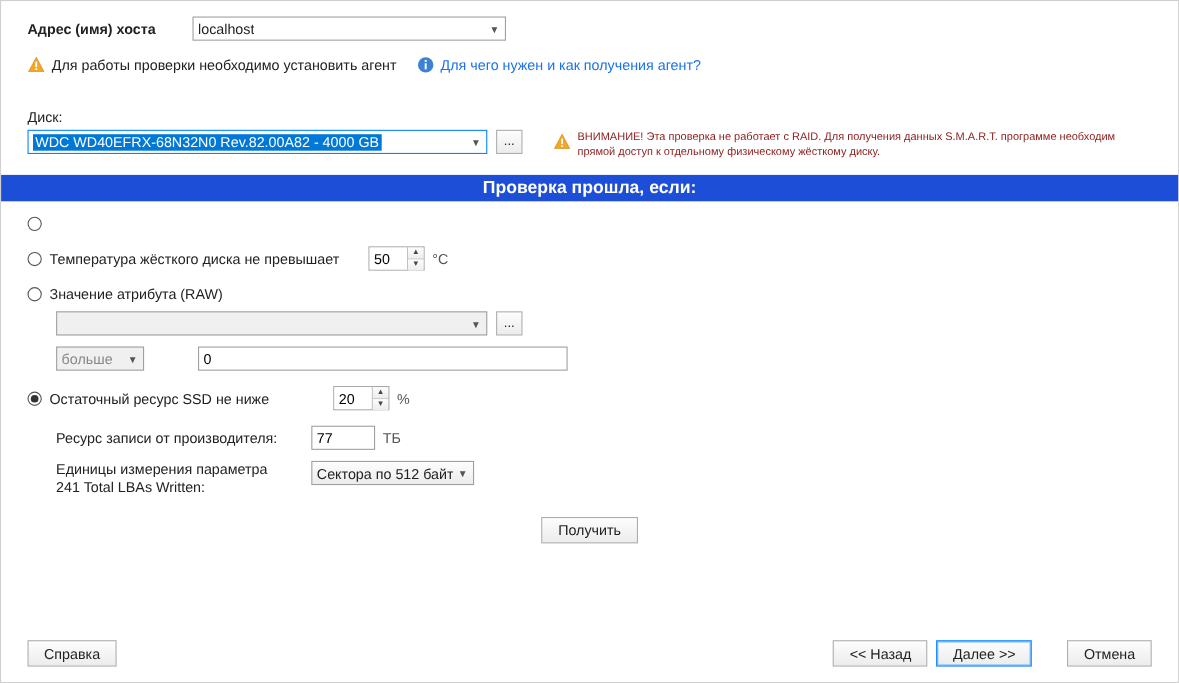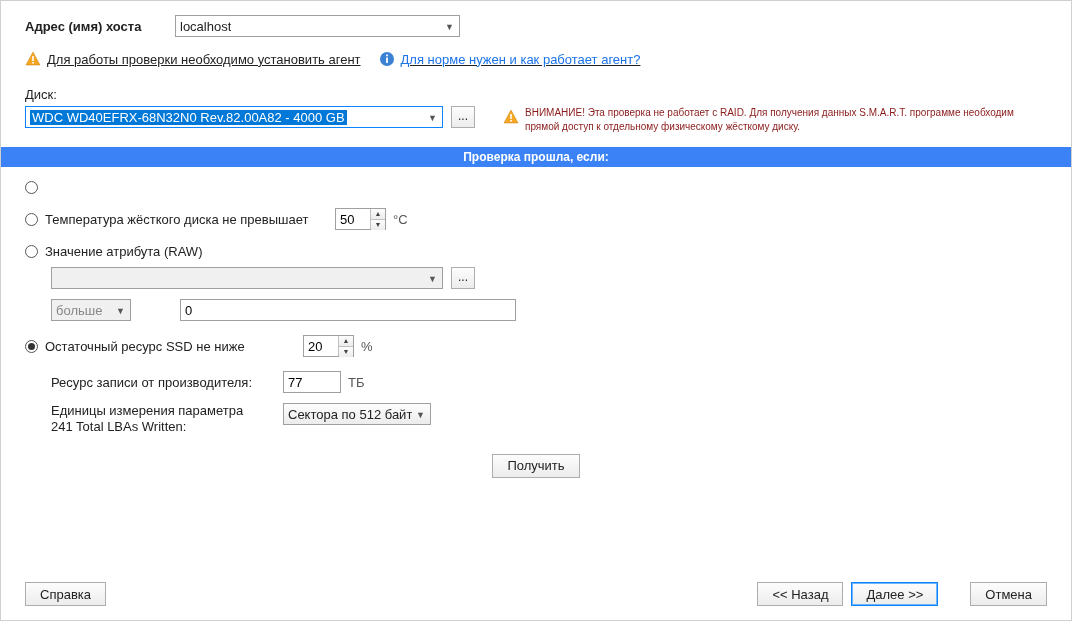--- a/index.html
+++ b/index.html
@@ -12,21 +12,21 @@
   .select { height:22px; border:1px solid #a0a0a0; background:#fff; padding:0 18px 0 4px; position:relative; display:inline-flex; align-items:center; cursor:default; }
   .select.hl { border:1px solid #0a84ff; }
   .select .sel-text { white-space:nowrap; overflow:hidden; }
   .select .sel-text.selhl { background:#0078d7; color:#fff; padding:0 2px; }
   .select .caret { position:absolute; right:5px; top:50%; transform:translateY(-40%); color:#555; font-size:9px; pointer-events:none; }
   .select.disabled { background:#f0f0f0; color:#888; }
   .icon { width:16px; height:16px; display:inline-block; vertical-align:middle; margin-right:6px; }
   .icon svg { width:16px; height:16px; display:block; }
   .link { color:#1a73e8; cursor:pointer; }
   .small-btn { width:24px; height:22px; border:1px solid #adadad; background:linear-gradient(#fdfdfd,#ececec); text-align:center; line-height:18px; cursor:pointer; font-size:12px; }
-  .section-bar { background:#3b82f6; color:#fff; font-weight:bold; text-align:center; padding:3px 0; font-size:12px; margin:0 -24px 14px -24px; }
+  .section-bar { background:#1d4ed8; color:#fff; font-weight:bold; text-align:center; padding:3px 0; font-size:16px; margin:0 -24px 14px -24px; }
   .opt-row { display:flex; align-items:center; margin-bottom:14px; }
   .radio { width:13px; height:13px; border:1px solid #555; border-radius:50%; margin-right:7px; display:inline-flex; align-items:center; justify-content:center; background:#fff; cursor:pointer; }
   .radio.checked::after { content:""; width:7px; height:7px; border-radius:50%; background:#333; }
   .stepper { display:inline-flex; border:1px solid #a0a0a0; height:22px; }
   .stepper input { border:none; width:34px; padding:0 4px; font-size:13px; outline:none; }
   .stepper .arrows { width:15px; border-left:1px solid #c0c0c0; display:flex; flex-direction:column; }
   .stepper .arrows div { flex:1; text-align:center; font-size:7px; line-height:10px; color:#444; cursor:pointer; background:linear-gradient(#fdfdfd,#ececec); }
   .stepper .arrows div:first-child { border-bottom:1px solid #c0c0c0; }
   .textbox { height:22px; border:1px solid #a0a0a0; padding:0 4px; font-size:13px; }
   .unit { margin-left:7px; color:#555; }
@@ -47,37 +47,37 @@
   <div class="content">
 
     <div class="row">
       <span class="lbl" style="width:150px;">Адрес (имя) хоста</span>
       <div class="select" style="width:285px;">
         <span class="sel-text">localhost</span>
         <span class="caret">▼</span>
       </div>
     </div>
 
-    <div class="row" style="margin-bottom:20px;text-decoration:underline;">
+    <div class="row" style="margin-bottom:32px;">
       <span class="icon">
         <svg viewBox="0 0 16 16">
             <path d="M8 1 L15 14 L1 14 Z" fill="#f5a623" stroke="#c77f0b" stroke-width="0.5"></path>
             <rect x="7.2" y="5" width="1.6" height="5" fill="#fff"></rect>
             <rect x="7.2" y="11" width="1.6" height="1.6" fill="#fff"></rect>
           </svg>
       </span>
       <span>Для работы проверки необходимо установить агент</span>
       <span class="icon" style="margin-left:18px;">
         <svg viewBox="0 0 16 16">
             <circle cx="8" cy="8" r="7" fill="#3b82d4"></circle>
             <rect x="7.1" y="6.5" width="1.8" height="5.5" fill="#fff"></rect>
             <rect x="7.1" y="3.5" width="1.8" height="1.8" fill="#fff"></rect>
           </svg>
       </span>
-      <span class="link">Для норме нужен и как работает агент?</span>
+      <span class="link">Для чего нужен и как получения агент?</span>
     </div>
 
     <div style="margin-bottom:4px;">
       <span>Диск:</span>
     </div>
 
     <div class="disk-row" style="margin-bottom:14px;">
       <div class="select hl" style="width:418px;">
         <span class="sel-text selhl">WDC WD40EFRX-68N32N0 Rev.82.00A82 - 4000 GB</span>
         <span class="caret">▼</span>

